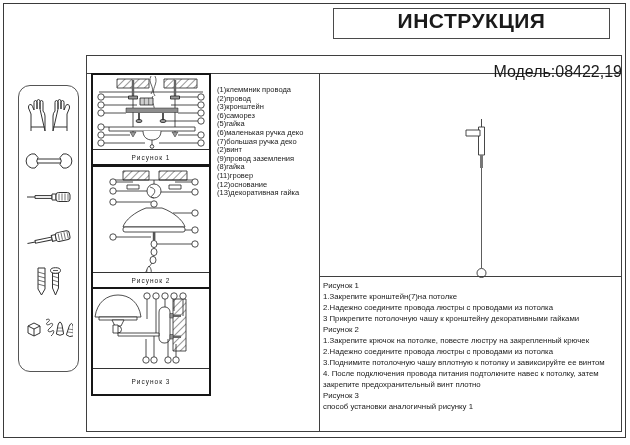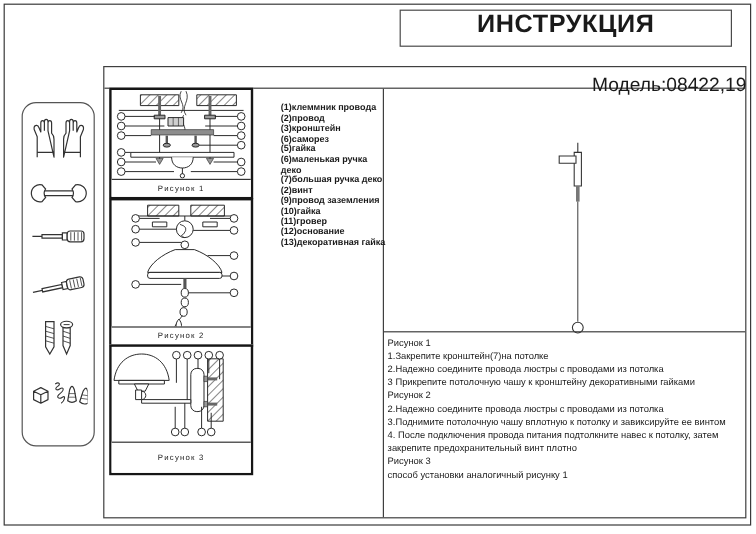--- a/index.html
+++ b/index.html
@@ -13,21 +13,21 @@
   #content-box{left:86px;top:55px;width:536px;height:377px;border:1px solid #3f3f3f;}
   #header-strip{left:0;top:0;width:534px;height:18px;border-bottom:1px solid #3f3f3f;}
   #v-divider{left:232px;top:18px;width:1px;height:357px;background:#3f3f3f;}
   
   .panel{position:absolute;left:4px;width:120px;border:2px solid #161616;background:#fff;box-sizing:border-box;}
   .panel svg{display:block;}
   .cap{position:absolute;left:0;right:0;bottom:0;border-top:1px solid #333;
        display:flex;align-items:center;justify-content:center;
        font-size:6.5px;letter-spacing:1px;color:#222;background:#fff;}
   
-  #parts-list{left:147px;top:30px;width:90px;font-size:7.5px;line-height:8.6px;font-weight:bold;}
+  #parts-list{left:130px;top:30px;width:90px;font-size:7.5px;line-height:8.6px;}
   .part-line{white-space:normal;}
   
   #right-col{left:233px;top:6px;width:301px;height:357px;}
   #model-label{position:absolute;right:-1px;top:1px;font-size:16px;font-weight:400;white-space:nowrap;}
   #pendant{position:absolute;left:130px;top:55px;}
   #instructions{position:absolute;left:0;top:214px;width:301px;height:143px;
                 border-top:1px solid #3f3f3f;padding:3px 4px 0 3px;box-sizing:border-box;
                 font-size:7.8px;line-height:11px;}
   
   #sidebar-box{left:18px;top:85px;width:61px;height:287px;border:1.5px solid #555;border-radius:12px;}
@@ -239,21 +239,21 @@
     <div id="parts-list" class="abs">
       <div class="part-line">(1)клеммник провода</div>
       <div class="part-line">(2)провод</div>
       <div class="part-line">(3)кронштейн</div>
       <div class="part-line">(6)саморез</div>
       <div class="part-line">(5)гайка</div>
       <div class="part-line">(6)маленькая ручка деко</div>
       <div class="part-line">(7)большая ручка деко</div>
       <div class="part-line">(2)винт</div>
       <div class="part-line">(9)провод заземления</div>
-      <div class="part-line">(10)гайка</div>
+      <div class="part-line">(8)гайка</div>
       <div class="part-line">(11)гровер</div>
       <div class="part-line">(12)основание</div>
       <div class="part-line">(13)декоративная гайка</div>
     </div>
 
     <div id="right-col" class="abs">
       <div id="model-label">Модель:08422,19</div>
 
       <svg id="pendant" width="70" height="165" viewBox="0 0 70 165">
         <g stroke="#333" stroke-width=".9" fill="none">
@@ -265,20 +265,21 @@
           <circle cx="31.5" cy="156" r="4.5" fill="#fff"></circle>
         </g>
       </svg>
 
       <div id="instructions">
         <div class="ins-line">Рисунок 1</div>
         <div class="ins-line">1.Закрепите кронштейн(7)на потолке</div>
         <div class="ins-line">2.Надежно соедините провода люстры с проводами из потолка</div>
         <div class="ins-line">3 Прикрепите потолочную чашу к кронштейну декоративными гайками</div>
         <div class="ins-line">Рисунок 2</div>
+        <div class="ins-line">1.Закрепите крючок на потолке, повесте люстру на закрепленный крючек</div>
         <div class="ins-line">2.Надежно соедините провода люстры с проводами из потолка</div>
         <div class="ins-line">3.Поднимите потолочную чашу вплотную к потолку и завиксируйте ее винтом</div>
         <div class="ins-line">4. После подключения провода питания подтолкните навес к потолку, затем закрепите предохранительный винт плотно</div>
         <div class="ins-line">Рисунок 3</div>
         <div class="ins-line"> способ установки аналогичный рисунку 1</div>
       </div>
     </div>
   </div>
 </div>
 

